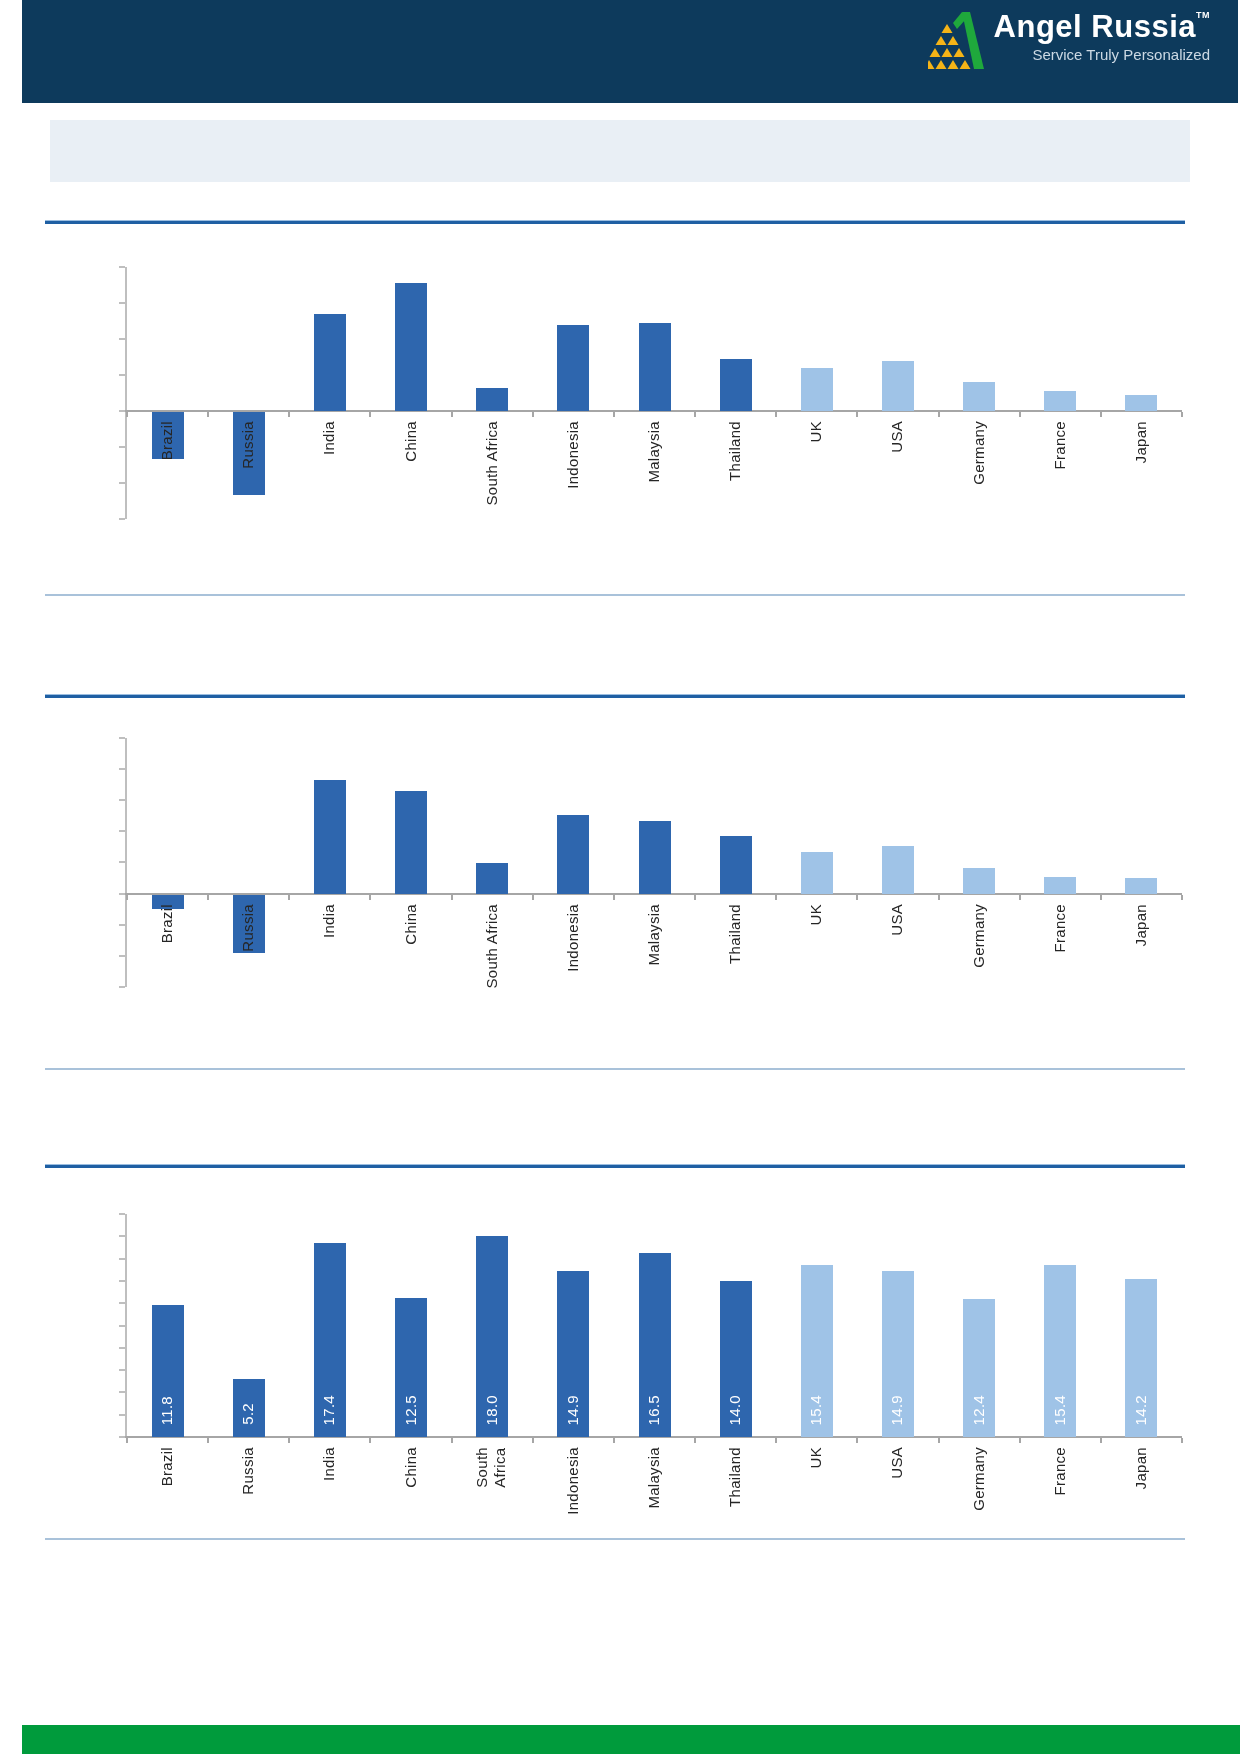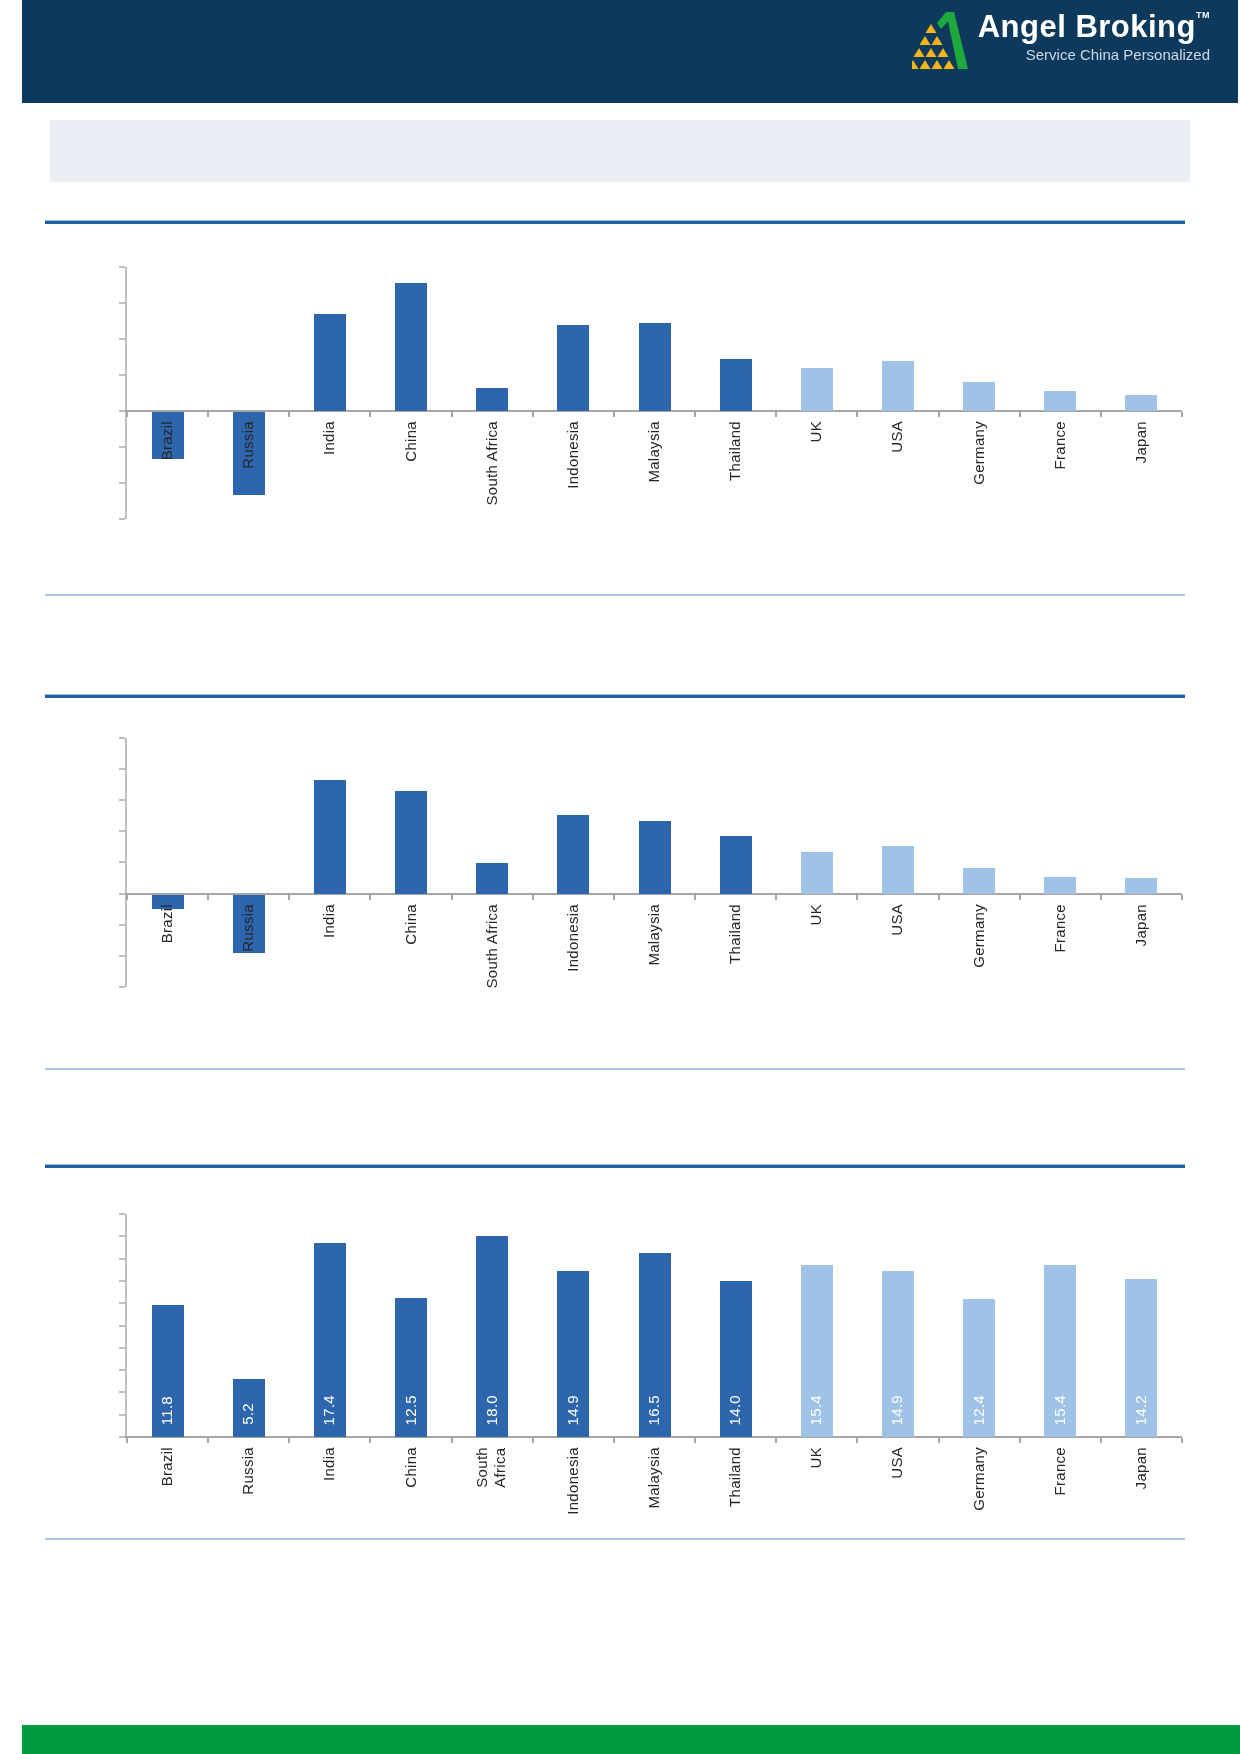--- a/index.html
+++ b/index.html
@@ -44,22 +44,22 @@
             <polygon points="7,36 12.5,45 1.5,45" fill="#f5b417"></polygon>
             <polygon points="19,36 24.5,45 13.5,45" fill="#f5b417"></polygon>
             <polygon points="31,36 36.5,45 25.5,45" fill="#f5b417"></polygon>
             <polygon points="1,48 6.5,57 -4.5,57" fill="#f5b417"></polygon>
             <polygon points="13,48 18.5,57 7.5,57" fill="#f5b417"></polygon>
             <polygon points="25,48 30.5,57 19.5,57" fill="#f5b417"></polygon>
             <polygon points="37,48 42.5,57 31.5,57" fill="#f5b417"></polygon>
           </g>
       </svg>
       <div class="logo-text">
-        <div class="brand"><span>Angel Broking</span><sup>TM</sup></div>
-        <div class="tagline">Service China Personalized</div>
+        <div class="brand"><span>Angel Russia</span><sup>TM</sup></div>
+        <div class="tagline">Service Truly Personalized</div>
       </div>
     </div>
   </div>
 
   <div class="banner" id="banner" style="background: rgb(233, 239, 245);"></div>
 
   <div class="rule-thick" id="rule1" style="top: 220px; background: linear-gradient(rgb(154, 189, 224) 0px, rgb(154, 189, 224) 1px, rgb(31, 95, 163) 1px, rgb(31, 95, 163) 4px);"></div>
   <div class="rule-thick" id="rule2" style="top: 694px; background: linear-gradient(rgb(154, 189, 224) 0px, rgb(154, 189, 224) 1px, rgb(31, 95, 163) 1px, rgb(31, 95, 163) 4px);"></div>
   <div class="rule-thick" id="rule3" style="top: 1164px; background: linear-gradient(rgb(154, 189, 224) 0px, rgb(154, 189, 224) 1px, rgb(31, 95, 163) 1px, rgb(31, 95, 163) 4px);"></div>
 

